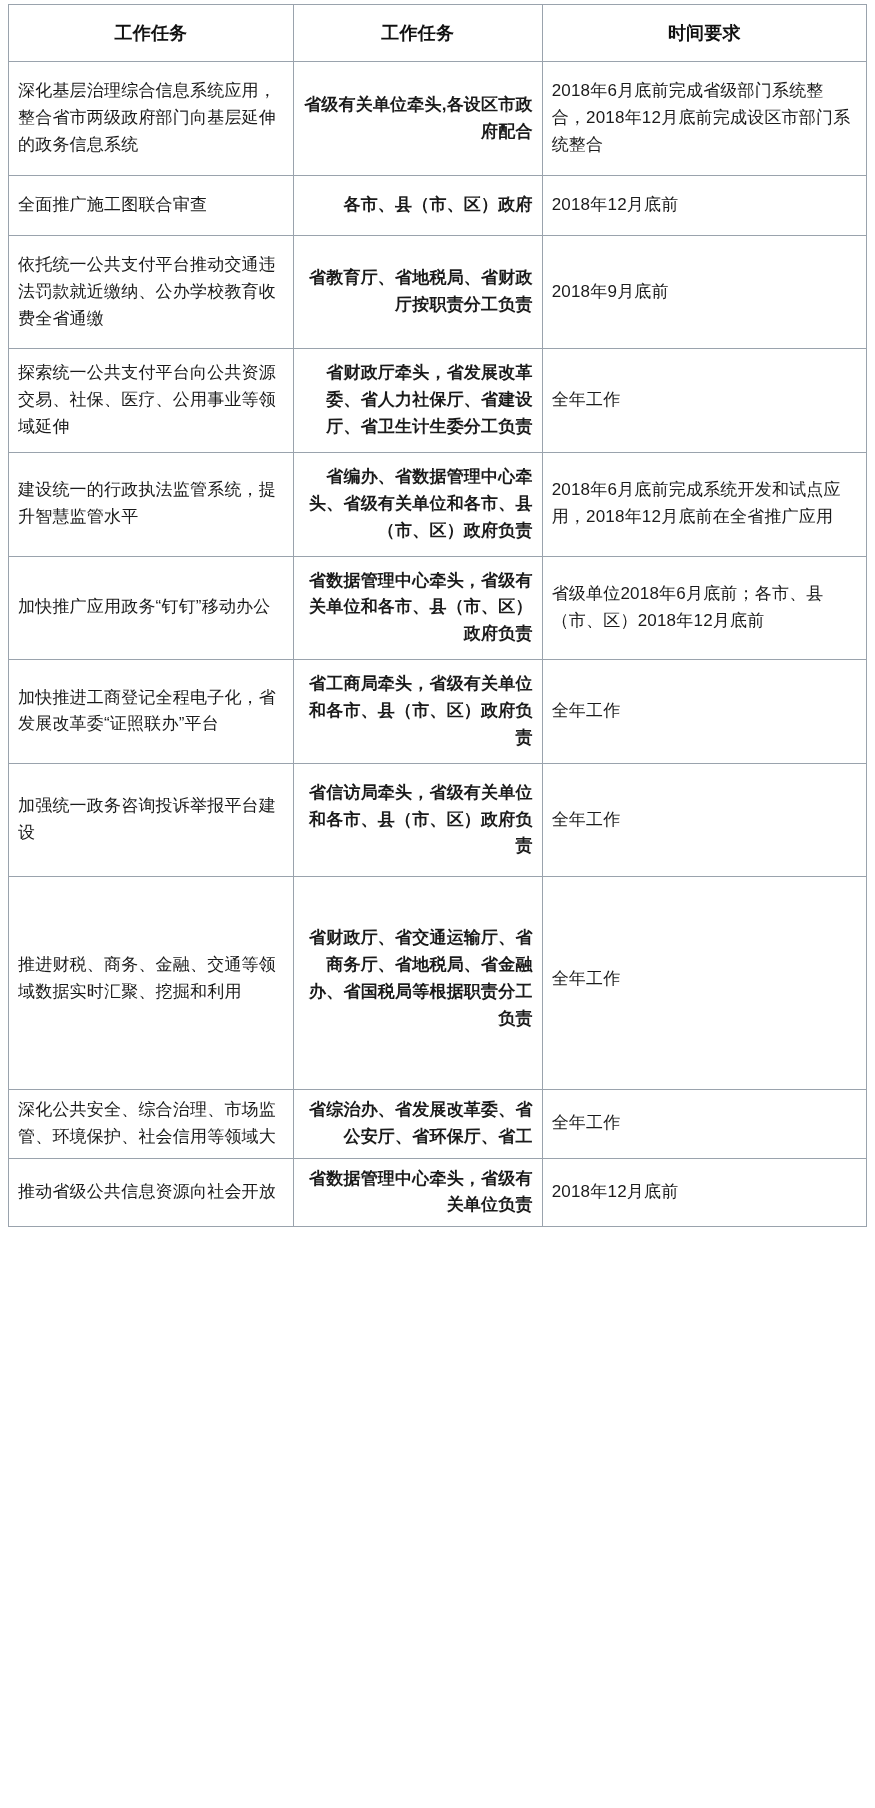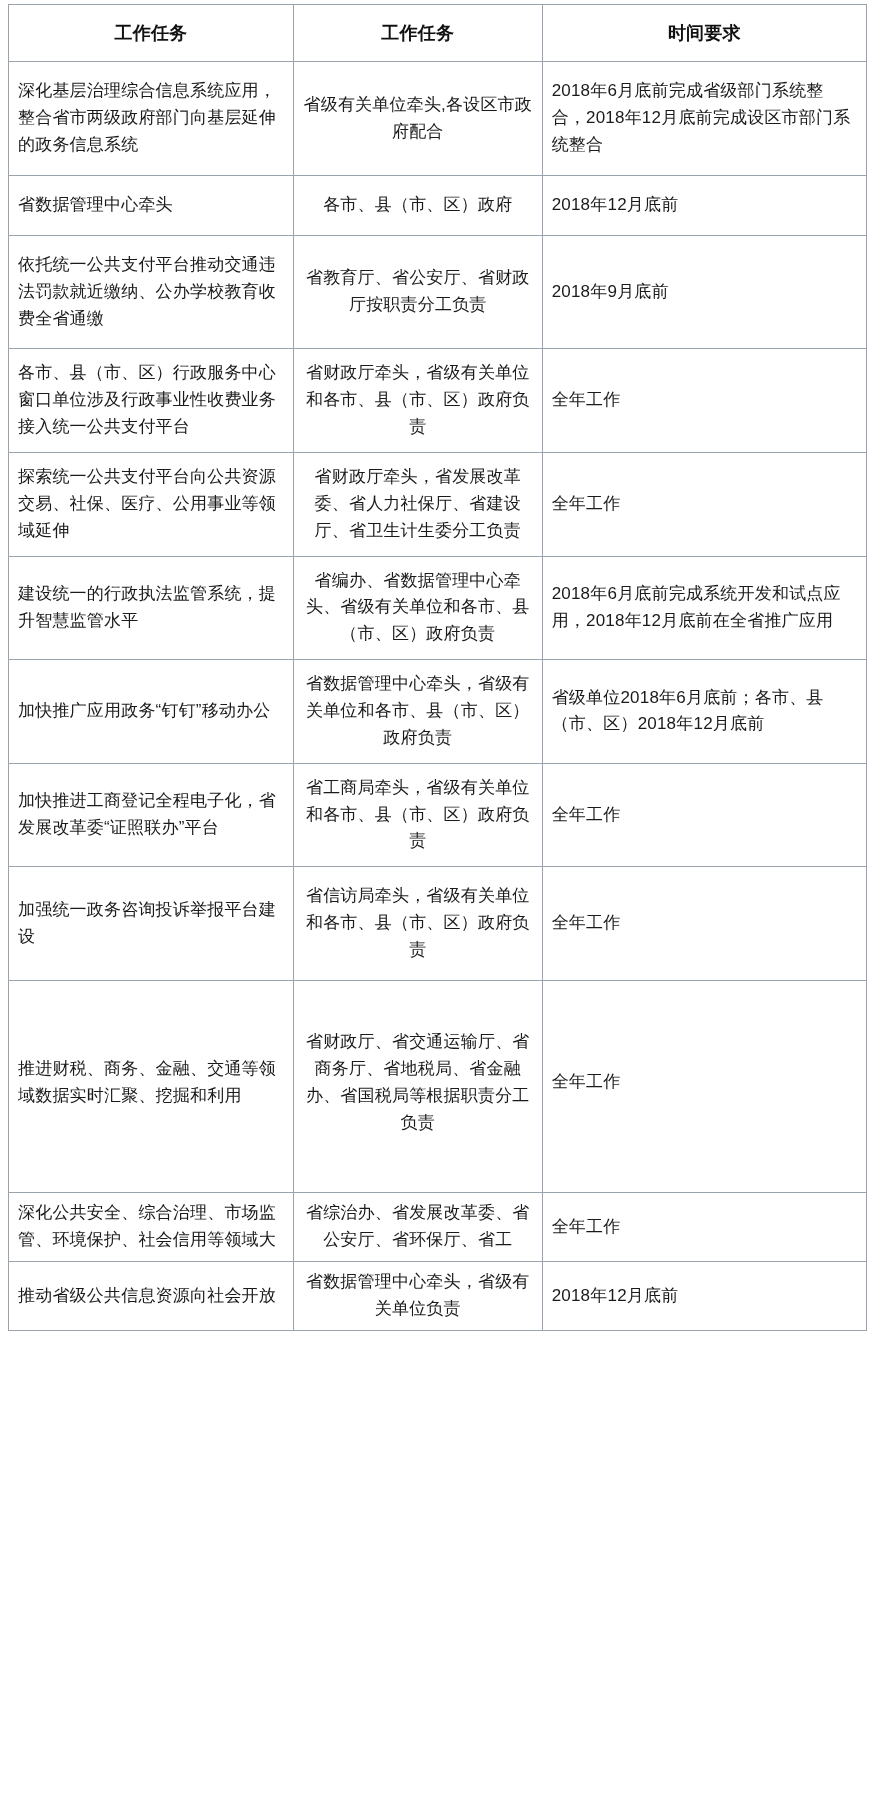--- a/index.html
+++ b/index.html
@@ -40,21 +40,21 @@
   }
   table.task-table thead th {
     text-align: center;
     font-weight: bold;
     font-size: 18px;
     padding: 14px 6px;
     background: #ffffff;
     color: #111111;
   }
   td.task-cell { text-align: left; }
-  td.owner-cell { text-align: center; }
+  td.owner-cell { text-align: right; font-weight: bold; }
   td.time-cell { text-align: left; }
   tr[data-rowsize="lg"] td { padding-top: 16px; padding-bottom: 16px; }
   tr[data-rowsize="md"] td { padding-top: 11px; padding-bottom: 11px; }
   tr[data-rowsize="sm"] td { padding-top: 7px;  padding-bottom: 7px; }
   tr[data-rowsize="xxl"] td { padding-top: 48px; padding-bottom: 56px; }
 </style>
 </head>
 <body>
 
 <div class="sheet">
@@ -71,33 +71,28 @@
         <th>时间要求</th>
       </tr>
     </thead>
     <tbody id="table-body">
         <tr data-rowsize="lg">
           <td class="task-cell">深化基层治理综合信息系统应用，整合省市两级政府部门向基层延伸的政务信息系统</td>
           <td class="owner-cell">省级有关单位牵头,各设区市政府配合</td>
           <td class="time-cell">2018年6月底前完成省级部门系统整合，2018年12月底前完成设区市部门系统整合</td>
         </tr>
         <tr data-rowsize="lg">
-          <td class="task-cell">省数据管理中心牵头</td>
+          <td class="task-cell">全面推广施工图联合审查</td>
           <td class="owner-cell">各市、县（市、区）政府</td>
           <td class="time-cell">2018年12月底前</td>
         </tr>
         <tr data-rowsize="lg">
           <td class="task-cell">依托统一公共支付平台推动交通违法罚款就近缴纳、公办学校教育收费全省通缴</td>
-          <td class="owner-cell">省教育厅、省公安厅、省财政厅按职责分工负责</td>
+          <td class="owner-cell">省教育厅、省地税局、省财政厅按职责分工负责</td>
           <td class="time-cell">2018年9月底前</td>
-        </tr>
-        <tr data-rowsize="md">
-          <td class="task-cell">各市、县（市、区）行政服务中心窗口单位涉及行政事业性收费业务接入统一公共支付平台</td>
-          <td class="owner-cell">省财政厅牵头，省级有关单位和各市、县（市、区）政府负责</td>
-          <td class="time-cell">全年工作</td>
         </tr>
         <tr data-rowsize="md">
           <td class="task-cell">探索统一公共支付平台向公共资源交易、社保、医疗、公用事业等领域延伸</td>
           <td class="owner-cell">省财政厅牵头，省发展改革委、省人力社保厅、省建设厅、省卫生计生委分工负责</td>
           <td class="time-cell">全年工作</td>
         </tr>
         <tr data-rowsize="md">
           <td class="task-cell">建设统一的行政执法监管系统，提升智慧监管水平</td>
           <td class="owner-cell">省编办、省数据管理中心牵头、省级有关单位和各市、县（市、区）政府负责</td>
           <td class="time-cell">2018年6月底前完成系统开发和试点应用，2018年12月底前在全省推广应用</td>

